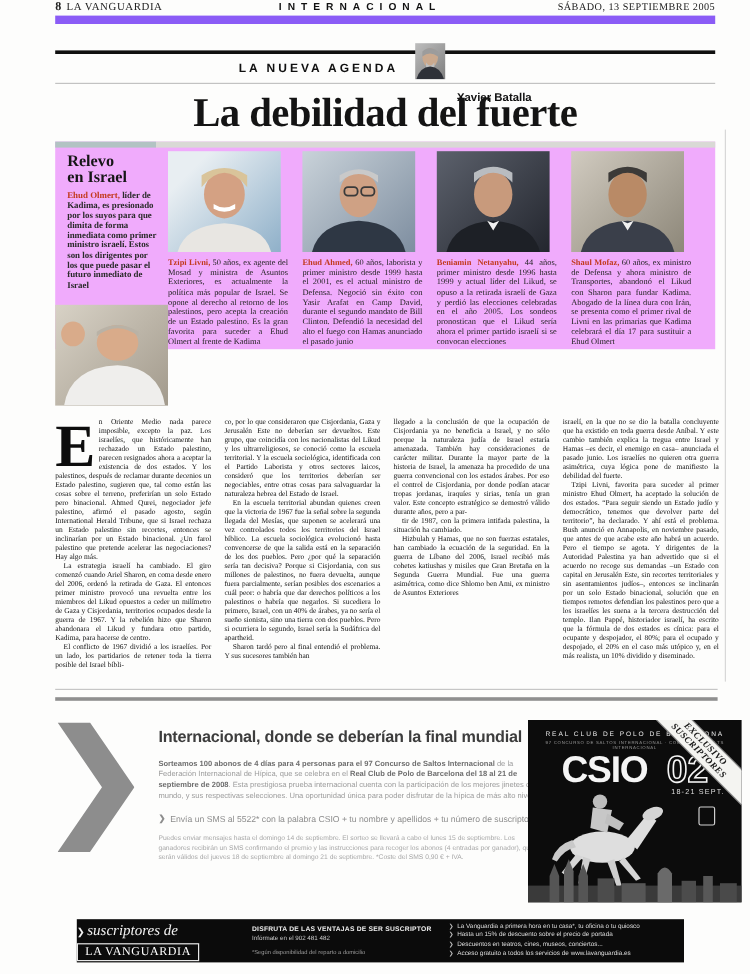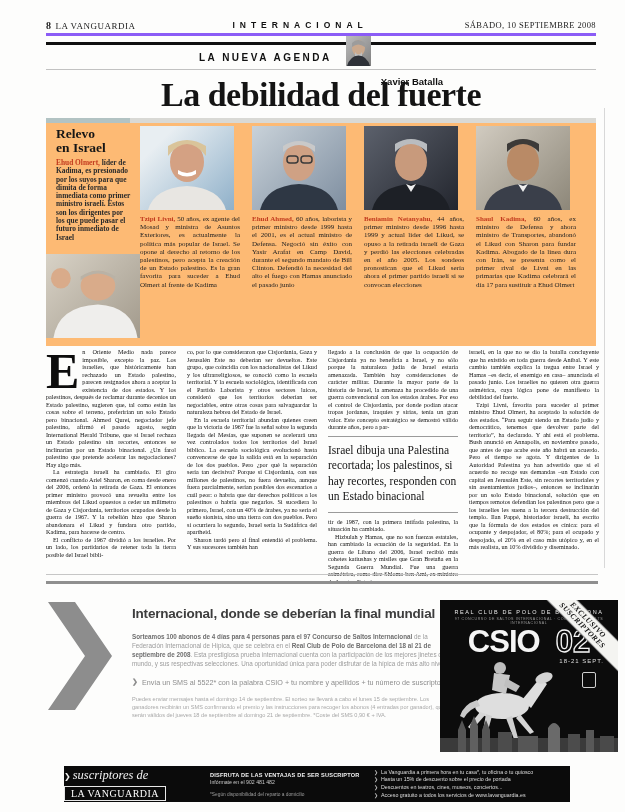--- a/index.html
+++ b/index.html
@@ -1,41 +1,41 @@
 <!DOCTYPE html>
 <html><head>
 <meta charset="utf-8">
 <style>
   html,body{margin:0;padding:0;background:#ffffff;}
   #page{position:relative;width:625px;height:812px;background:#fdfdfc;overflow:hidden;
         font-family:"Liberation Serif",serif;color:#1a1a1a;}
 
   
-  .top-header{position:absolute;left:46px;top:20px;width:550px;height:13px;
-              border-bottom:3px solid #8b5cf6;display:flex;align-items:flex-start;}
+  .top-header{position:absolute;left:46px;top:0;width:550px;height:13px;
+              border-bottom:7px solid #8b5cf6;display:flex;align-items:flex-start;}
   .th-left{font-size:9px;letter-spacing:.5px;color:#222;}
   .th-left b{font-size:10px;margin-right:4px;}
   .th-center{flex:1;text-align:center;font-family:"Liberation Sans",sans-serif;
              font-weight:bold;font-size:8.5px;letter-spacing:5px;color:#111;}
   .th-right{font-size:8.5px;letter-spacing:.4px;color:#222;}
 
   
   .masthead{position:absolute;left:46px;top:42px;width:550px;border-top:3px solid #101010;}
   .kicker-row{display:flex;justify-content:center;align-items:center;height:24px;}
   .kicker{font-family:Liberation Sans, sans-serif;font-weight:bold;font-size:10px;
           letter-spacing:2.5px;color:#111;}
   .author-photo{width:25px;height:30px;margin:-12px 10px 0 14px;position:relative;overflow:hidden;
           background:linear-gradient(135deg,#bdbdbd,#7e7e7e);}
   .author-name{font-family:"Liberation Sans",sans-serif;font-weight:bold;font-size:9.5px;color:#111;margin-top:48px;}
   .masthead-rule{border-bottom:1px solid #c2c2c2;}
   .headline{text-align:center;font-size:34px;font-weight:600;letter-spacing:-.5px;
             color:#141414;padding:6px 0 10px 0;}
 
   
-  .strip{position:absolute;left:46px;top:118px;width:550px;height:228px;background:#fdba74;}
+  .strip{position:absolute;left:46px;top:118px;width:550px;height:173px;background:#f0abfc;}
   .strip-band{position:absolute;left:0;top:0;width:100%;height:5px;background:#dddddarkness;}
   .strip-band .b1{position:absolute;left:0;top:0;width:84px;height:5px;background:#b2c3c3;}
   .strip-band .b2{position:absolute;left:84px;top:0;right:0;height:5px;background:#d9d9d5;}
   .side{position:absolute;left:10px;top:9px;width:76px;}
   .side-title{font-size:13.5px;font-weight:bold;line-height:14px;color:#161616;margin-bottom:4px;}
   .side-lead{font-size:7.4px;line-height:8.3px;font-weight:bold;color:#2b2b2b;text-align:left;}
   .name-red{color:#c23a1e;font-weight:bold;}
   .side-photo{position:absolute;left:0px;top:136px;width:76px;height:90px;}
 
   .profile{position:absolute;top:8px;width:100px;}
@@ -113,21 +113,21 @@
   .f-bullet .chev{color:#bbb;font-size:4.8px;}
 </style>
 </head>
 <body>
 
 <div id="page">
 
   <div class="top-header">
     <span class="th-left"><b>8</b><span>LA VANGUARDIA</span></span>
     <span class="th-center">INTERNACIONAL</span>
-    <span class="th-right">SÁBADO, 10 SEPTIEMBRE 2008</span>
+    <span class="th-right">SÁBADO, 13 SEPTIEMBRE 2005</span>
   </div>
 
   <div class="masthead">
     <div class="kicker-row">
       <span class="kicker">LA NUEVA AGENDA</span>
       <span class="author-photo">
         <svg viewBox="0 0 25 30" preserveAspectRatio="none">
           <ellipse cx="12.5" cy="12" rx="6.5" ry="8" fill="#caa98e"></ellipse>
           <path d="M6 7 Q12 1 19 7 L19 11 Q12 6 6 11 Z" fill="#9c9c9c"></path>
           <path d="M9 16 Q12.5 21 16 16 L16 20 Q12.5 23 9 20 Z" fill="#bfbfbf"></path>
@@ -210,39 +210,38 @@
     <div class="profile pf3">
       <div class="photo p-mofaz">
         <svg viewBox="0 0 94 84" preserveAspectRatio="none">
           <ellipse cx="47" cy="36" rx="16" ry="19" fill="#b98a66"></ellipse>
           <path d="M31 26 Q47 10 63 26 L63 18 Q47 8 31 18 Z" fill="#3c3a38"></path>
           <path d="M8 84 Q14 60 47 58 Q80 60 86 84 Z" fill="#3a3f4a"></path>
           <path d="M42 58 L47 66 L52 58 L47 60 Z" fill="#f0f0f0"></path>
         </svg>
       </div>
       <div class="caption">
-        <span class="name-red">Shaul Kadima,</span><span> 60 años, ex ministro de Defensa y ahora ministro de Transportes, abandonó el Likud con Sharon para fundar Kadima. Abogado de la línea dura con Irán, se presenta como el primer rival de Livni en las primarias que Kadima celebrará el día 17 para sustituir a Ehud Olmert</span>
+        <span class="name-red">Shaul Mofaz,</span><span> 60 años, ex ministro de Defensa y ahora ministro de Transportes, abandonó el Likud con Sharon para fundar Kadima. Abogado de la línea dura con Irán, se presenta como el primer rival de Livni en las primarias que Kadima celebrará el día 17 para sustituir a Ehud Olmert</span>
       </div>
     </div>
   </div>
 
   <div class="article">
     <div class="acol c1">
       <p><span class="dropcap">E</span><span>n Oriente Medio nada parece imposible, excepto la paz. Los israelíes, que históricamente han rechazado un Estado palestino, parecen resignados ahora a aceptar la existencia de dos estados. Y los palestinos, después de reclamar durante decenios un Estado palestino, sugieren que, tal como están las cosas sobre el terreno, preferirían un solo Estado pero binacional. Ahmed Qurei, negociador jefe palestino, afirmó el pasado agosto, según International Herald Tribune, que si Israel rechaza un Estado palestino sin recortes, entonces se inclinarían por un Estado binacional. ¿Un farol palestino que pretende acelerar las negociaciones? Hay algo más.</span></p>
       <p>La estrategia israelí ha cambiado. El giro comenzó cuando Ariel Sharon, en coma desde enero del 2006, ordenó la retirada de Gaza. El entonces primer ministro provocó una revuelta entre los miembros del Likud opuestos a ceder un milímetro de Gaza y Cisjordania, territorios ocupados desde la guerra de 1967. Y la rebelión hizo que Sharon abandonara el Likud y fundara otro partido, Kadima, para hacerse de centro.</p>
       <p>El conflicto de 1967 dividió a los israelíes. Por un lado, los partidarios de retener toda la tierra posible del Israel bíbli-</p>
     </div>
     <div class="acol c2">
       <p>co, por lo que consideraron que Cisjordania, Gaza y Jerusalén Este no deberían ser devueltos. Este grupo, que coincidía con los nacionalistas del Likud y los ultrarreligiosos, se conoció como la escuela territorial. Y la escuela sociológica, identificada con el Partido Laborista y otros sectores laicos, consideró que los territorios deberían ser negociables, entre otras cosas para salvaguardar la naturaleza hebrea del Estado de Israel.</p>
       <p>En la escuela territorial abundan quienes creen que la victoria de 1967 fue la señal sobre la segunda llegada del Mesías, que suponen se acelerará una vez controlados todos los territorios del Israel bíblico. La escuela sociológica evolucionó hasta convencerse de que la salida está en la separación de los dos pueblos. Pero ¿por qué la separación sería tan decisiva? Porque si Cisjordania, con sus millones de palestinos, no fuera devuelta, aunque fuera parcialmente, serían posibles dos escenarios a cuál peor: o habría que dar derechos políticos a los palestinos o habría que negarlos. Si sucediera lo primero, Israel, con un 40% de árabes, ya no sería el sueño sionista, sino una tierra con dos pueblos. Pero si ocurriera lo segundo, Israel sería la Sudáfrica del apartheid.</p>
       <p>Sharon tardó pero al final entendió el problema. Y sus sucesores también han</p>
     </div>
     <div class="acol c3">
       <p>llegado a la conclusión de que la ocupación de Cisjordania ya no beneficia a Israel, y no sólo porque la naturaleza judía de Israel estaría amenazada. También hay consideraciones de carácter militar. Durante la mayor parte de la historia de Israel, la amenaza ha procedido de una guerra convencional con los estados árabes. Por eso el control de Cisjordania, por donde podían atacar tropas jordanas, iraquíes y sirias, tenía un gran valor. Este concepto estratégico se demostró válido durante años, pero a par-</p>
-      <div class="pullquote">Israel dibuja una Palestina recortada; los palestinos, si hay recortes, responden con un Estado binacional</div>
       <p>tir de 1987, con la primera intifada palestina, la situación ha cambiado.</p>
       <p>Hizbulah y Hamas, que no son fuerzas estatales, han cambiado la ecuación de la seguridad. En la guerra de Líbano del 2006, Israel recibió más cohetes katiushas y misiles que Gran Bretaña en la Segunda Guerra Mundial. Fue una guerra asimétrica, como dice Shlomo ben Ami, ex ministro de Asuntos Exteriores</p>
     </div>
     <div class="acol c4">
       <p>israelí, en la que no se dio la batalla concluyente que ha existido en toda guerra desde Aníbal. Y este cambio también explica la tregua entre Israel y Hamas –es decir, el enemigo en casa– anunciada el pasado junio. Los israelíes no quieren otra guerra asimétrica, cuya lógica pone de manifiesto la debilidad del fuerte.</p>
       <p>Tzipi Livni, favorita para suceder al primer ministro Ehud Olmert, ha aceptado la solución de dos estados. “Para seguir siendo un Estado judío y democrático, tenemos que devolver parte del territorio”, ha declarado. Y ahí está el problema. Bush anunció en Annapolis, en noviembre pasado, que antes de que acabe este año habrá un acuerdo. Pero el tiempo se agota. Y dirigentes de la Autoridad Palestina ya han advertido que si el acuerdo no recoge sus demandas –un Estado con capital en Jerusalén Este, sin recortes territoriales y sin asentamientos judíos–, entonces se inclinarán por un solo Estado binacional, solución que en tiempos remotos defendían los palestinos pero que a los israelíes les suena a la tercera destrucción del templo. Ilan Pappé, historiador israelí, ha escrito que la fórmula de dos estados es cínica: para el ocupante y despojador, el 80%; para el ocupado y despojado, el 20% en el caso más utópico y, en el más realista, un 10% dividido y diseminado.</p>
     </div>
   </div>
 
   <div class="rule-thin"></div>

